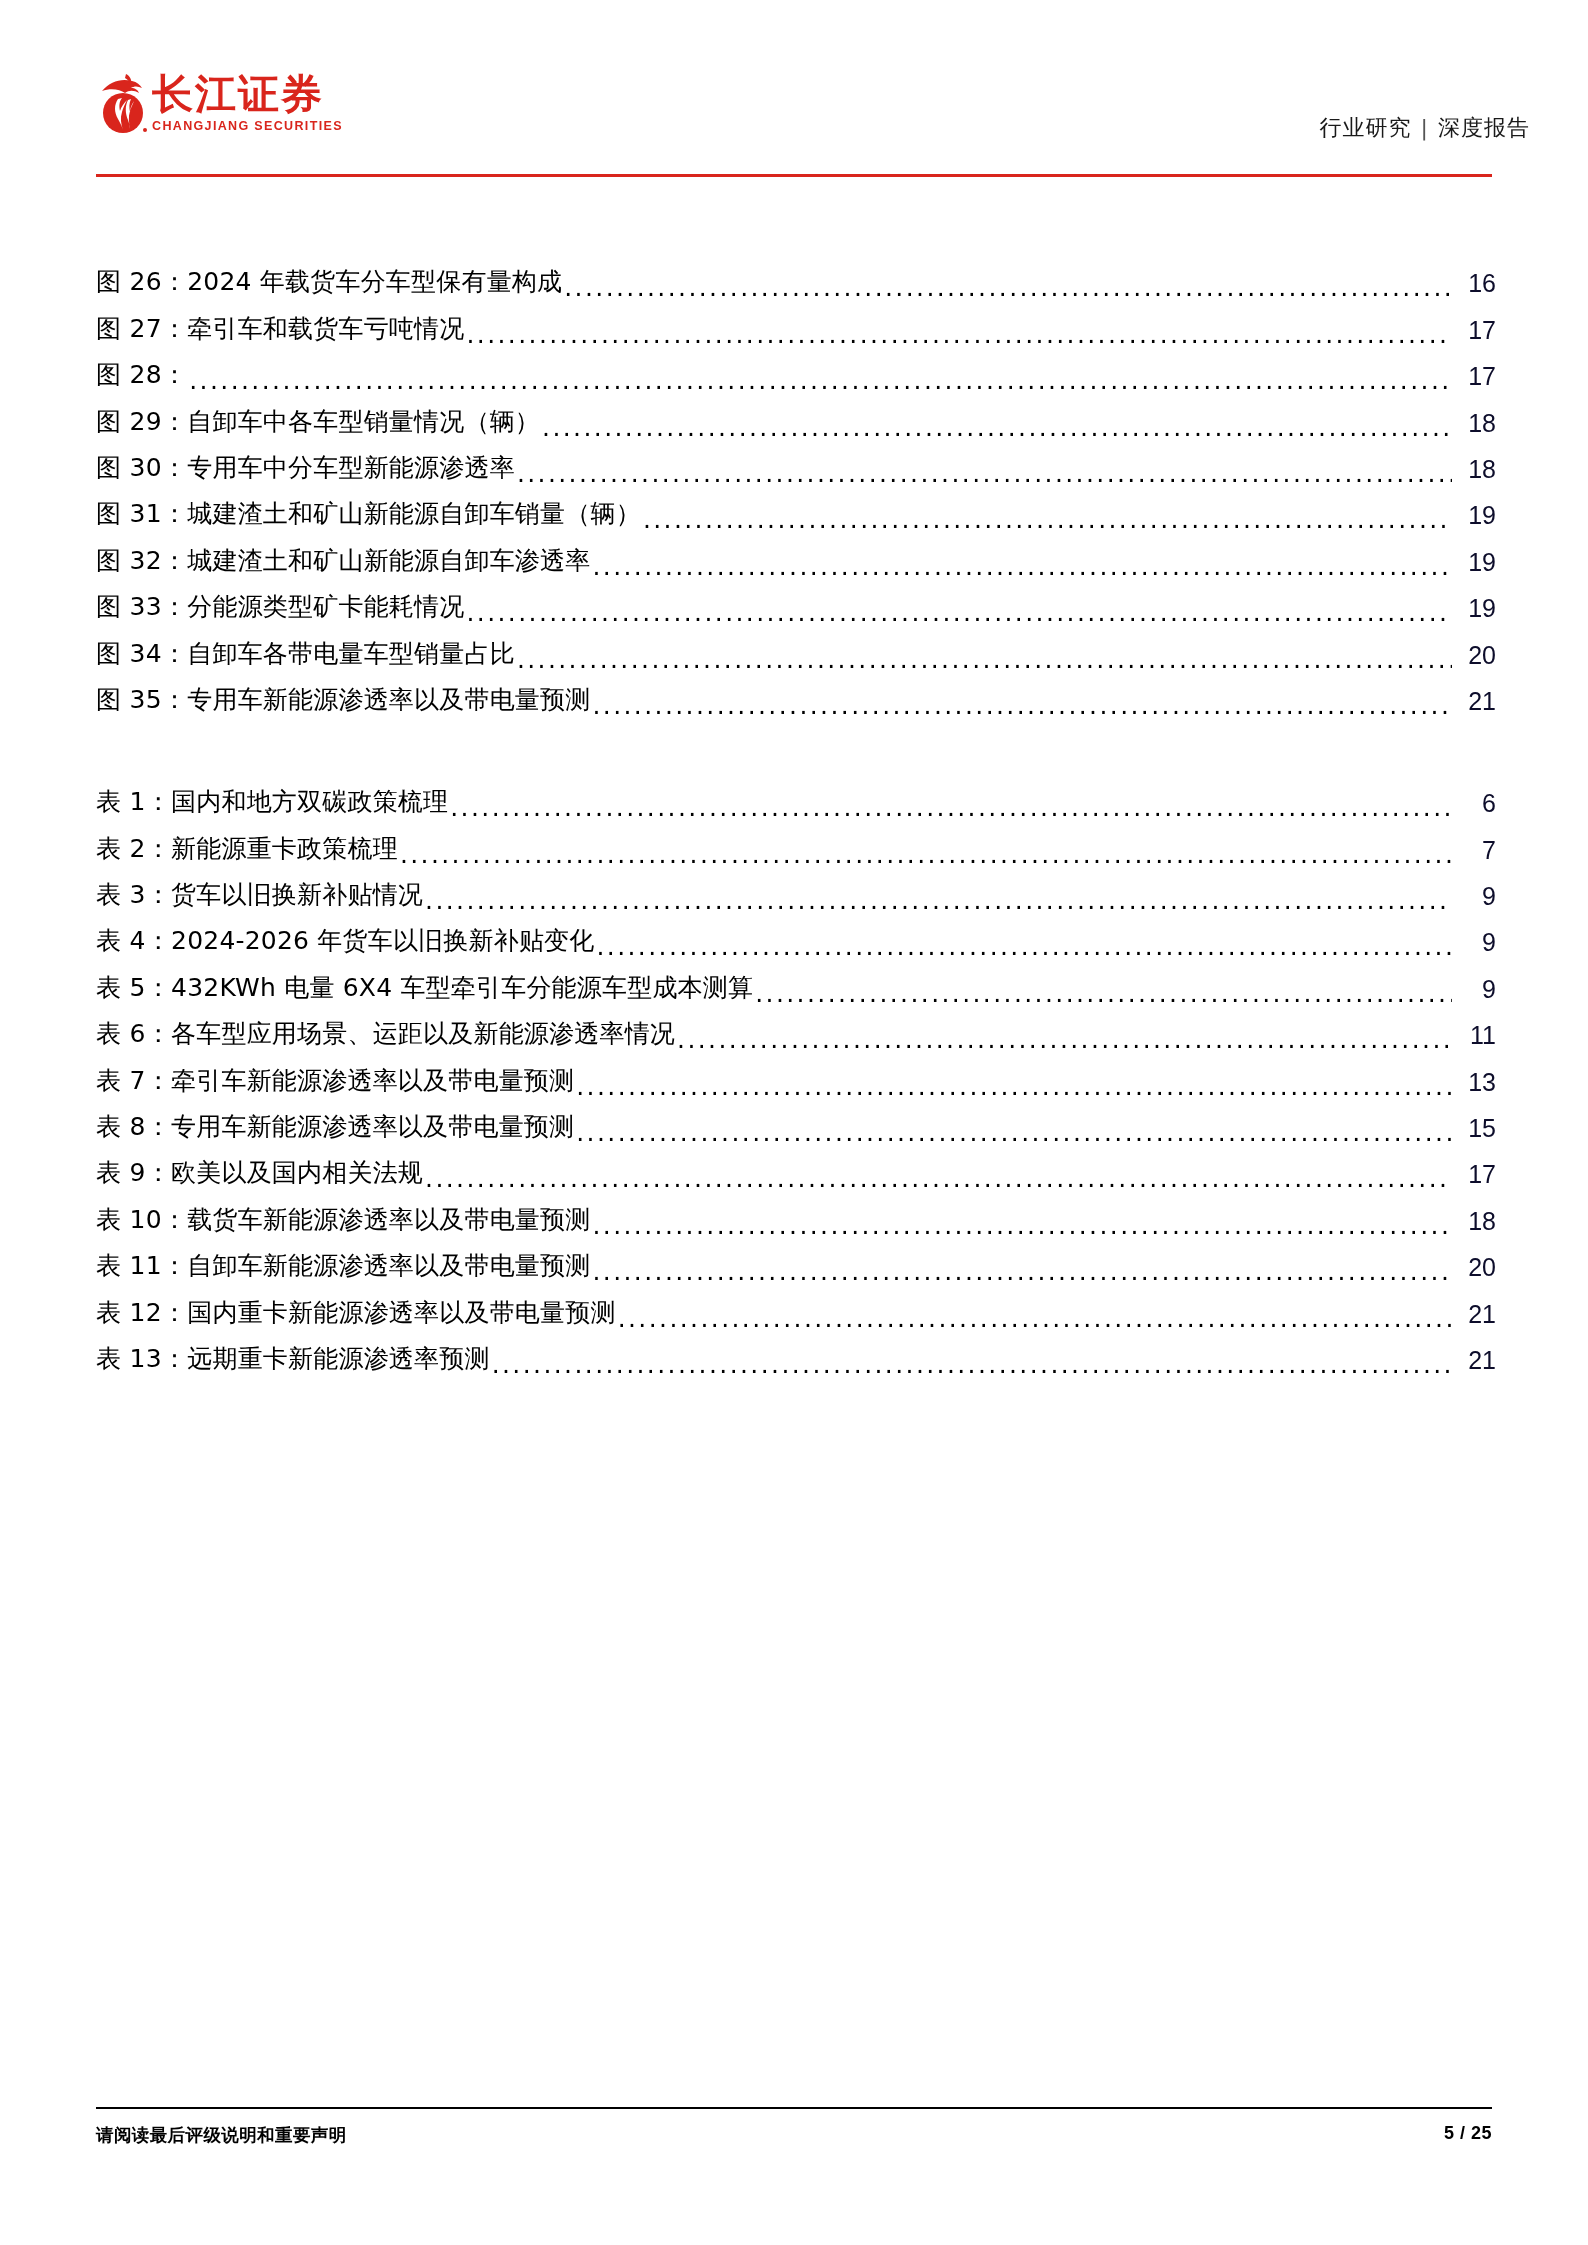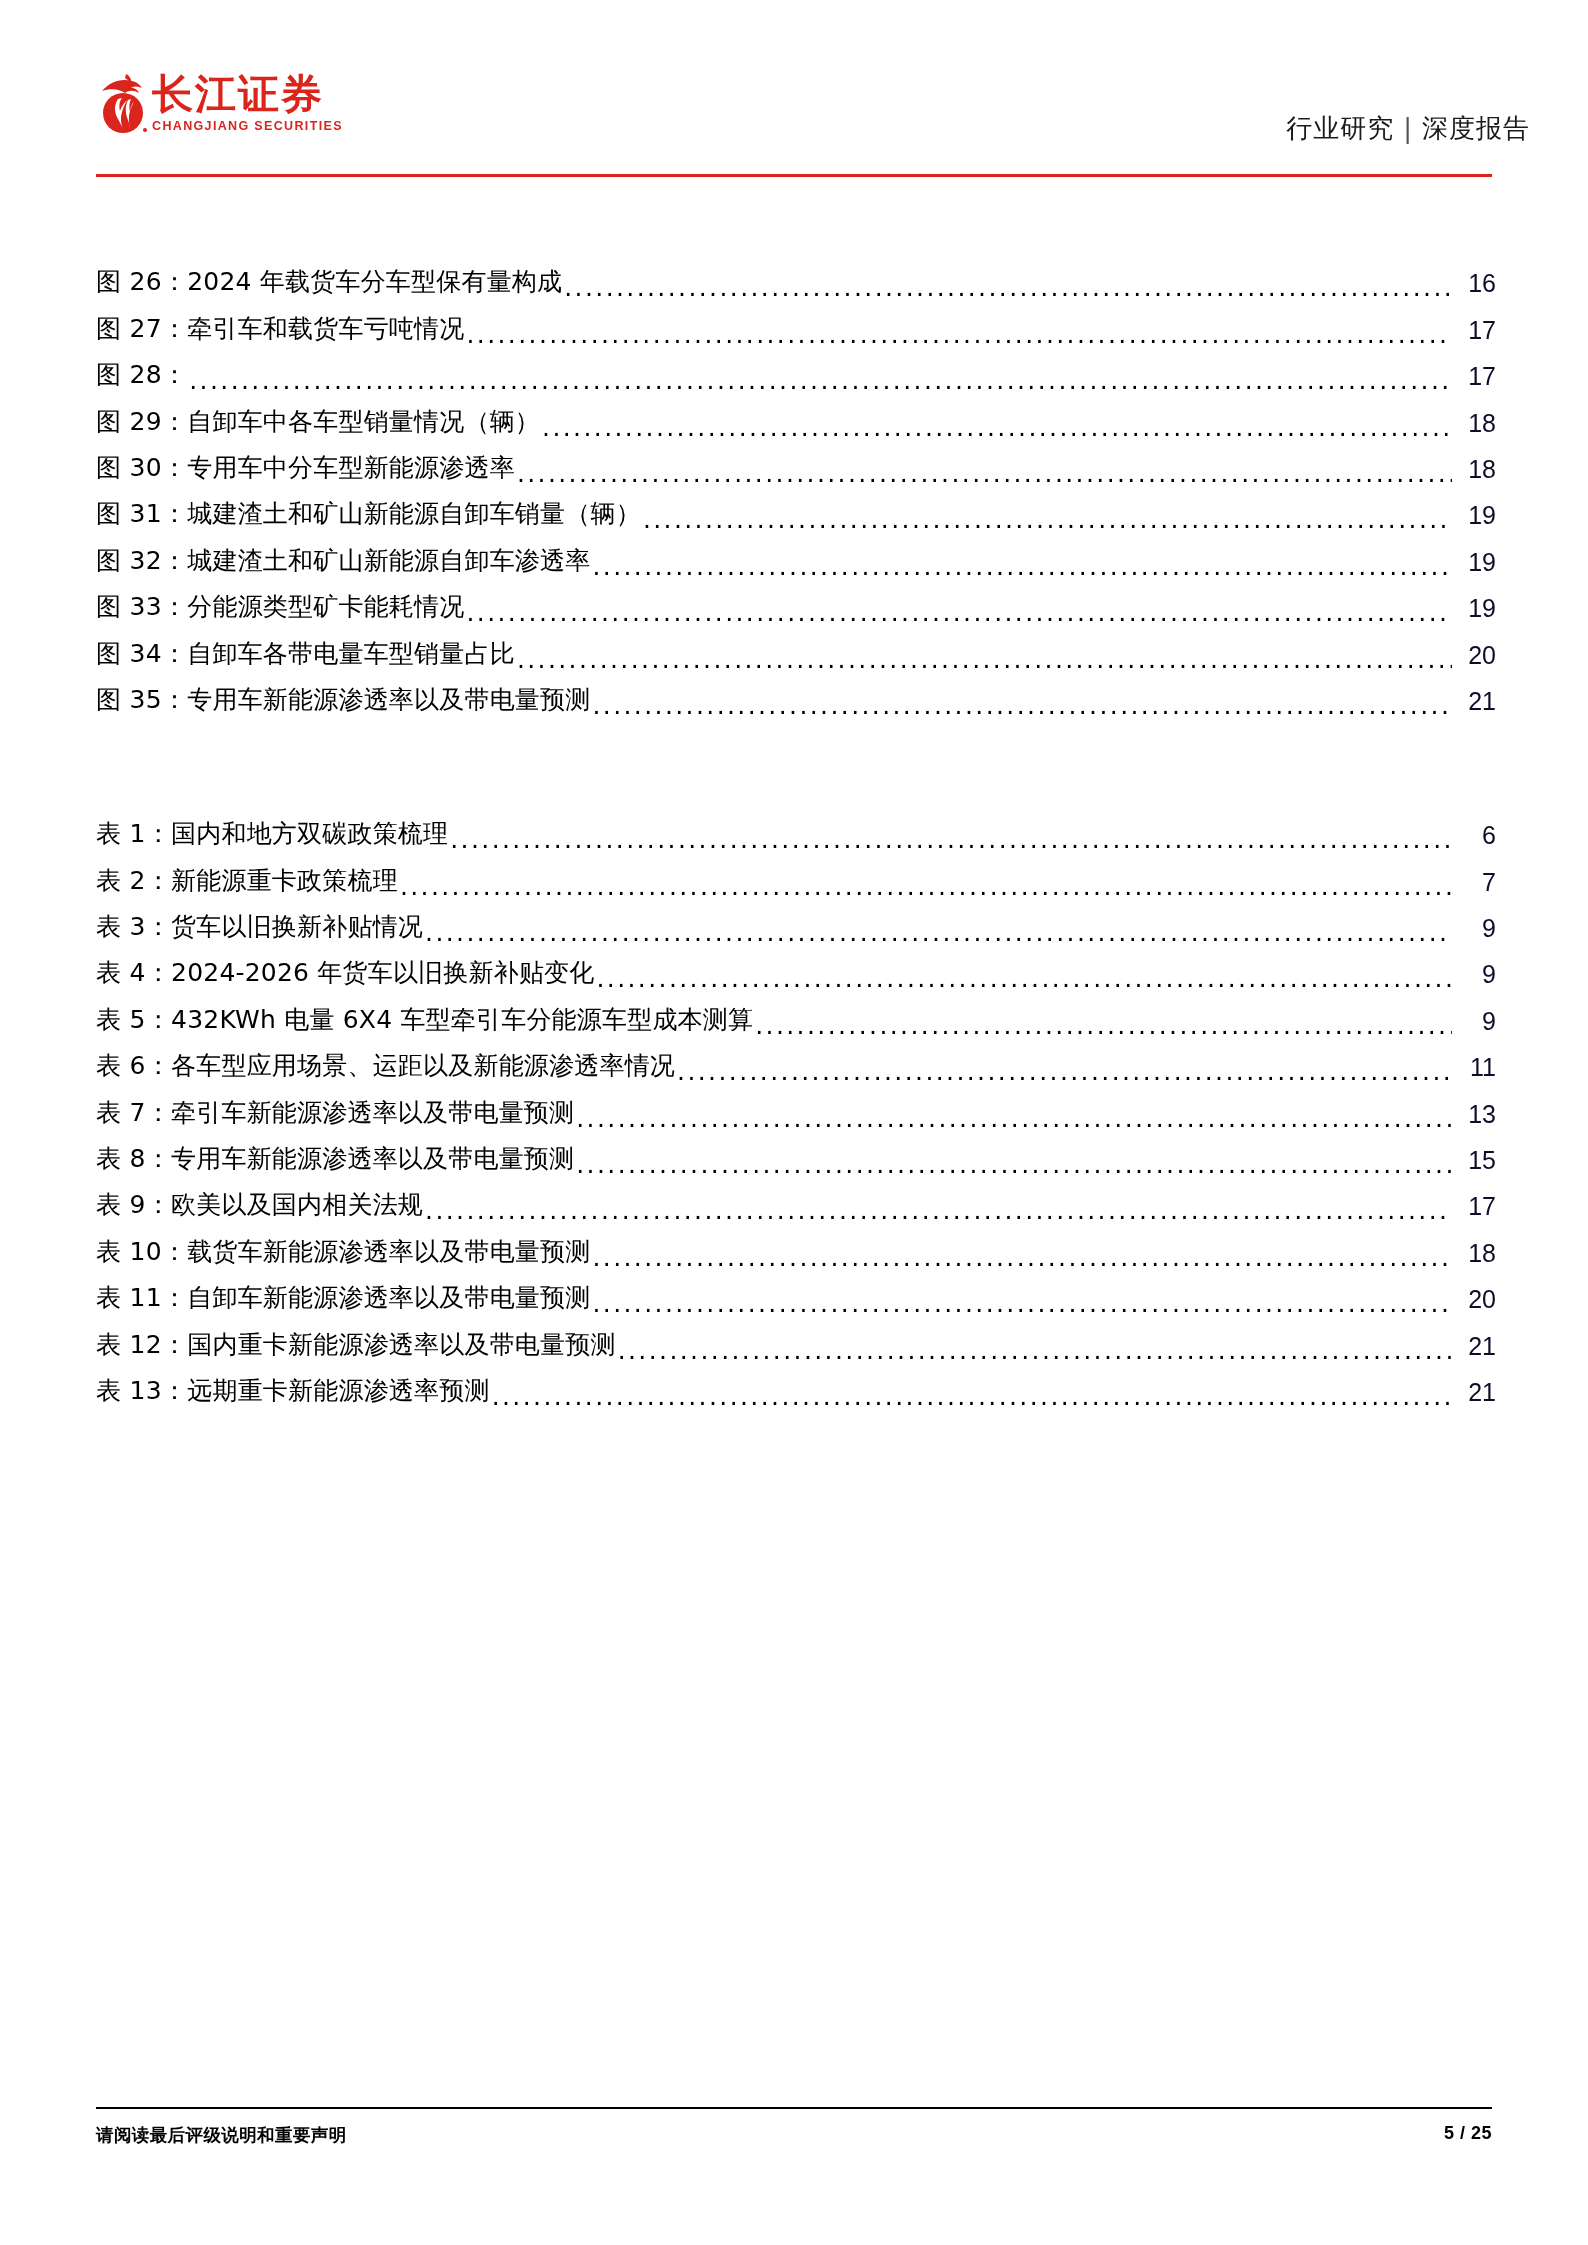--- a/index.html
+++ b/index.html
@@ -64,21 +64,21 @@
     line-height: 1;
     margin-top: 5px;
     white-space: nowrap;
   }
   .header-right {
     position: absolute;
     right: 58px;
     top: 128px;
     transform: translateY(-50%);
     font-family: "DejaVu Sans", "Liberation Sans", sans-serif;
-    font-size: 26px;
+    font-size: 22px;
     color: #1a1a1a;
     letter-spacing: 1px;
     white-space: nowrap;
   }
   .header-sep {
     display: inline-block;
     padding: 0 9px;
     color: #555;
   }
   .header-rule {
@@ -91,21 +91,21 @@
   }
 
   
   .toc {
     position: absolute;
     left: 96px;
     top: 252px;
     width: 1400px;
   }
   .toc-group + .toc-group {
-    margin-top: 88px;
+    margin-top: 56px;
   }
   .toc-row {
     display: flex;
     align-items: flex-end;
     height: 46.4px;
     font-size: 25px;
     font-family: "DejaVu Sans", "Liberation Sans", sans-serif;
     color: #000000;
     white-space: nowrap;
   }

